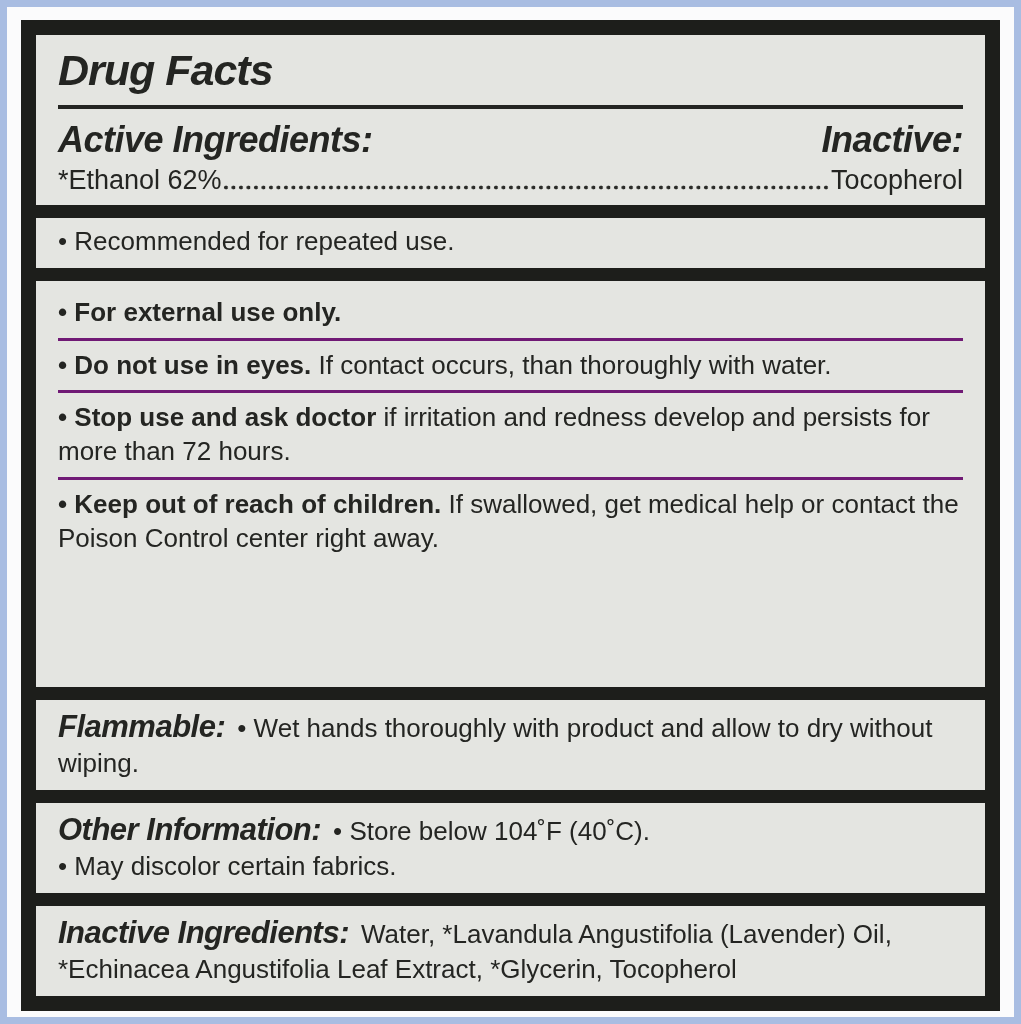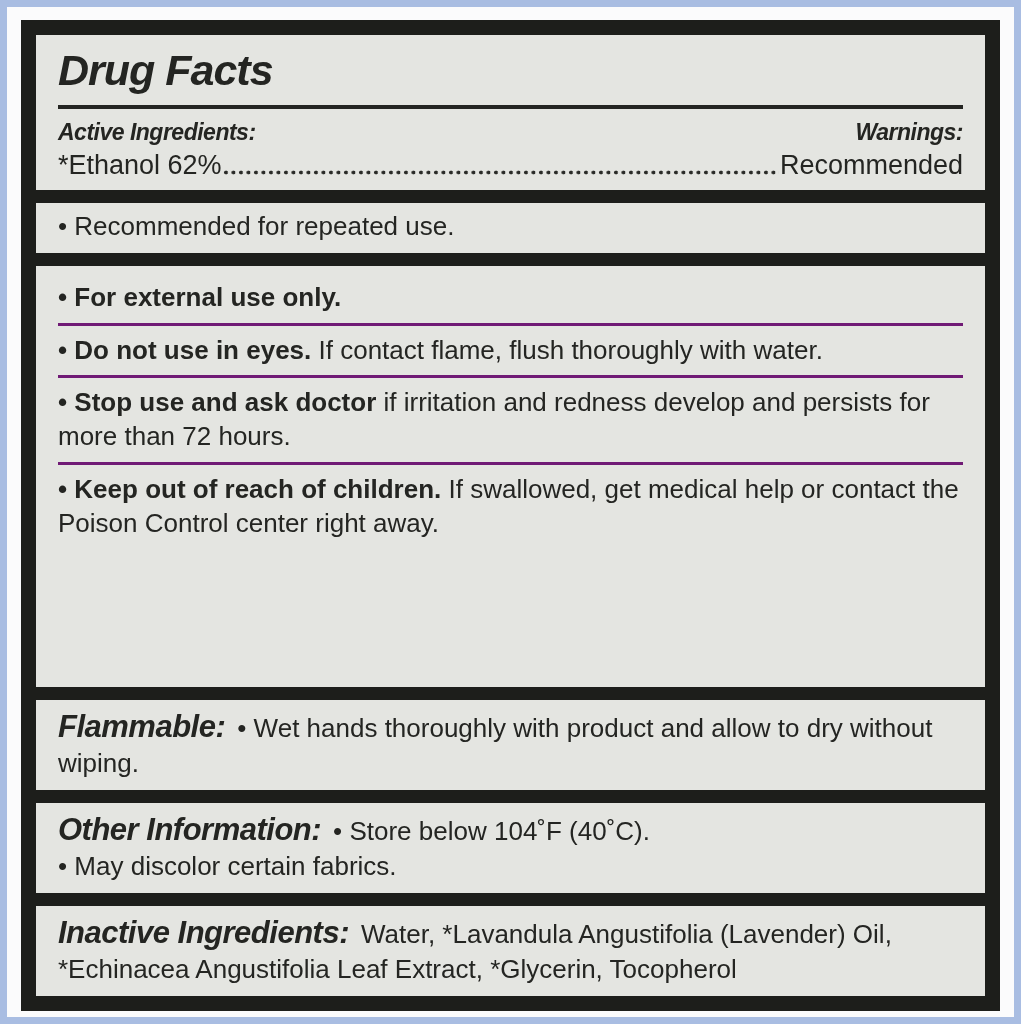--- a/index.html
+++ b/index.html
@@ -31,21 +31,21 @@
   .title {
     font-size: 43px;
     font-weight: bold;
     font-style: italic;
     letter-spacing: -1px;
     padding-top: 4px;
   }
   .title-rule { height: 4px; background: #242522; margin: 10px 0 10px 0; }
   .ai-row {
     display: flex; justify-content: space-between; align-items: baseline;
-    font-size: 23px; font-weight: bold; font-style: italic;
+    font-size: 36px; font-weight: bold; font-style: italic;
     letter-spacing: -0.5px;
     margin-bottom: 4px;
   }
   .leader-row { display: flex; align-items: baseline; font-size: 27px; }
   .dots {
     flex: 1 1 auto;
     align-self: flex-end;
     height: 9px;
     margin: 0 1px 4px 1px;
     background-image: radial-gradient(circle at 3px 4.5px, #2a2b28 1.7px, rgba(0,0,0,0) 2.2px);
@@ -79,44 +79,44 @@
 <body>
 
 <div class="page">
   <div class="label">
 
     <section>
       <div class="title">Drug Facts</div>
       <div class="title-rule"></div>
       <div class="ai-row">
         <span>Active Ingredients:</span>
-        <span>Warnings:</span>
+        <span>Inactive:</span>
       </div>
       <div class="leader-row">
         <span>*Ethanol 62%</span>
         <span class="dots"></span>
-        <span>Recommended</span>
+        <span>Tocopherol</span>
       </div>
     </section>
 
     <div class="bar"></div>
 
     <section>
       <p class="bullet">Recommended for repeated use.</p>
     </section>
 
     <div class="bar"></div>
 
     <section class="grow">
 
       <div class="w-item">
         <p class="w-text"><span class="bullet b">For external use only.</span><span></span></p>
       </div>
       <div class="w-item">
-        <p class="w-text"><span class="bullet b">Do not use in eyes.</span><span> If contact flame, flush thoroughly with water.</span></p>
+        <p class="w-text"><span class="bullet b">Do not use in eyes.</span><span> If contact occurs, than thoroughly with water.</span></p>
       </div>
       <div class="w-item">
         <p class="w-text"><span class="bullet b">Stop use and ask doctor</span><span> if irritation and redness develop and persists for more than 72 hours.</span></p>
       </div>
       <div class="w-item">
         <p class="w-text"><span class="bullet b">Keep out of reach of children.</span><span> If swallowed, get medical help or contact the Poison Control center right away.</span></p>
       </div>
     </section>
 
     <div class="bar"></div>

